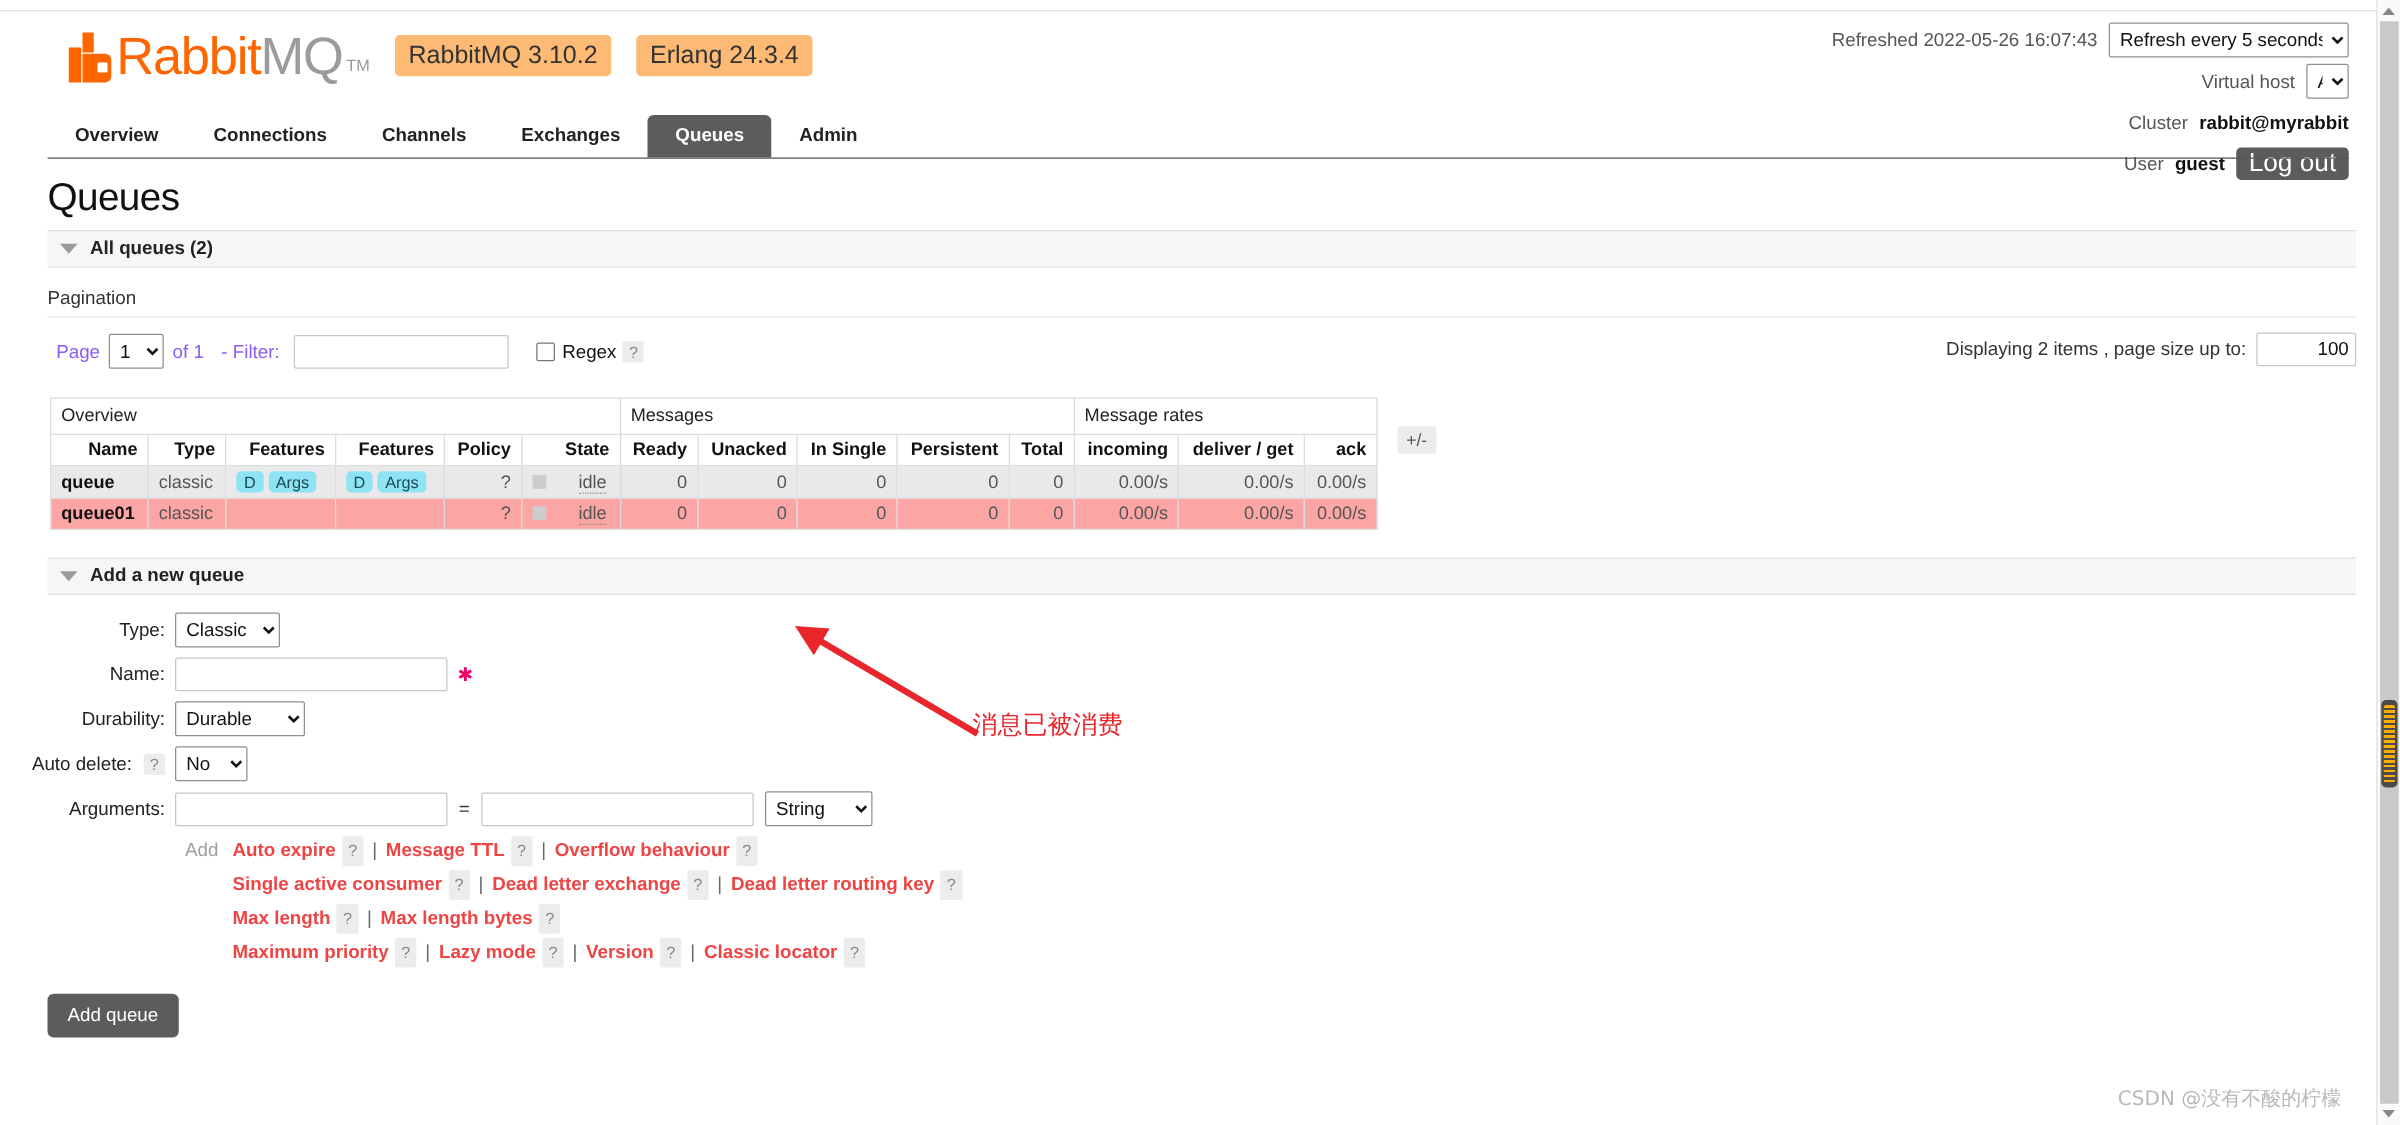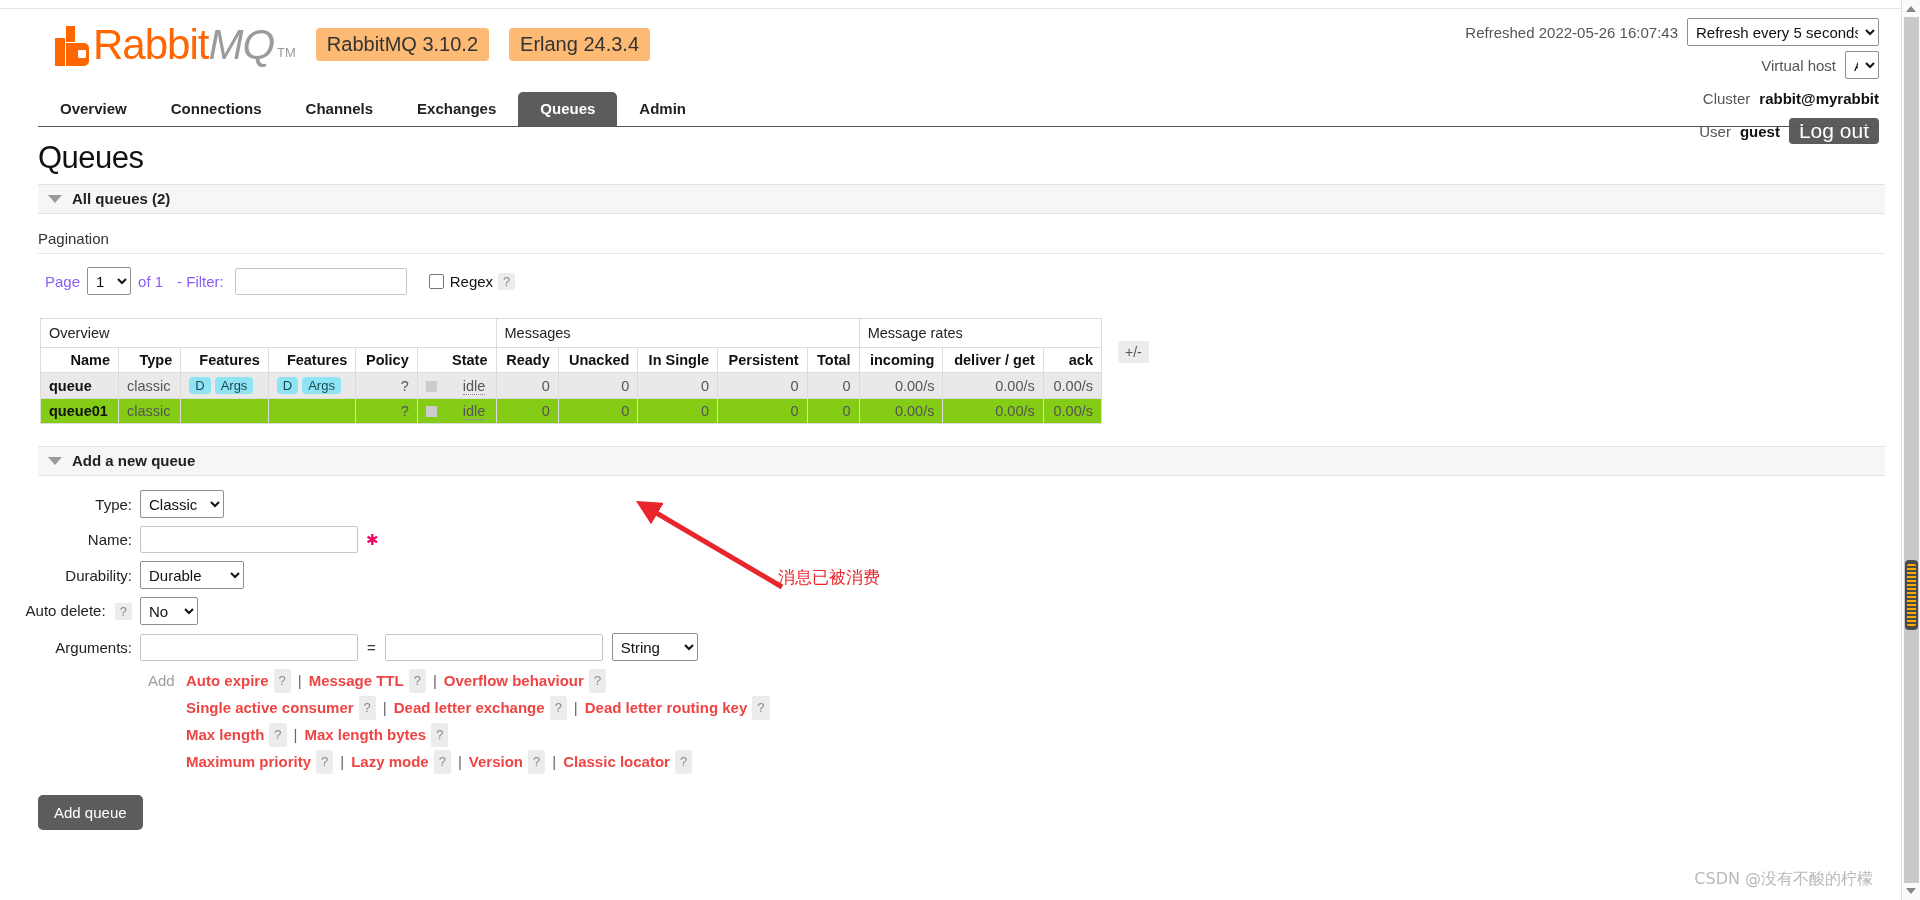--- a/index.html
+++ b/index.html
@@ -35,21 +35,21 @@
   }
   .logo-mark{
     width:34px; height:40px; position:relative; margin-right:4px;
   }
   .logo-mark .bar1{ position:absolute; left:0; top:12px; width:10px; height:28px; background:#f60; }
   .logo-mark .bar2{ position:absolute; left:11px; top:0px; width:9px; height:16px; background:#f60; }
   .logo-mark .bar3{ position:absolute; left:11px; top:17px; width:23px; height:23px; background:#f60; border-radius:0 5px 5px 0;}
   .logo-mark .dot { position:absolute; left:23px; top:24px; width:8px; height:8px; background:#fff; border-radius:1px;}
   .logo-text{ font-size:42px; line-height:42px; font-weight:400; letter-spacing:-1px; }
   .logo-text .rabbit{ color:#f60; }
-  .logo-text .mq{ color:#9b9b9b;font-style:italic; }
+  .logo-text .mq{ color:#9b9b9b; }
   .logo-tm{ font-size:13px; color:#9b9b9b; margin-left:3px; padding-bottom:6px; }
 
   .ver-badge{
     display:inline-block;
     background:#fdba74; color:#333;
     border-radius:4px;
     padding:5px 11px;
     font-size:20px;
     margin-left:20px;
     margin-bottom:5px;
@@ -163,21 +163,21 @@
     font-weight:400; text-align:left; color:#222; background:#fff; padding:6px 8px;
   }
   #queues-table thead tr.cols th{
     font-weight:bold; text-align:right; background:#fff; color:#111;
   }
   #queues-table thead tr.cols th.num{ text-align:right; }
   #queues-table tbody td{ color:#555; }
   #queues-table tbody td.name{ font-weight:bold; color:#111; }
   #queues-table tbody td.num{ text-align:right; }
   #queues-table tbody tr.odd td{ background:#e9e9e9; }
-  #queues-table tbody tr.even td{ background:#84cc16; }
+  #queues-table tbody tr.even td{ background:#fca5a5; }
   .feat{
     display:inline-block; background:#8ee4f5; color:#1c4a52;
     border-radius:4px; padding:1px 6px; font-size:13px; margin-right:4px;
   }
   .state-box{
     display:inline-block;width:11px;height:11px;background:#ccc;vertical-align:-1px;margin-right:26px;
   }
   .state-word{ border-bottom:1px dotted #888; color:#555; }
   .plusminus{
     display:inline-block; background:#ececec; color:#555; font-size:14px;
@@ -211,21 +211,21 @@
   #add-queue-btn{
     background:#5c5c5c; color:#fff; border:0; border-radius:5px;
     font-family:"Liberation Sans", sans-serif; font-size:15px;
     padding:9px 16px; margin:18px 0 0 38px; cursor:pointer;
   }
 
   
   #annotation-arrow{ position:absolute; left:600px; top:495px; pointer-events:none; }
   #annotation-text{
     position:absolute; left:778px; top:566px;
-    color:#e8262b; font-size:17px;
+    color:#e8262b; font-size:20px;
     font-family:"DejaVu Sans", sans-serif;
     white-space:nowrap;
   }
 
   
   #watermark{
     position:absolute; right:28px; bottom:10px;
     color:#b9b9b9; font-size:16px;
     font-family:"DejaVu Sans", sans-serif;
   }
@@ -323,20 +323,24 @@
     <div id="pagination-row">
       <span class="txt">Page</span>
       <select class="plain" id="page-select"><option>1</option></select>
       <span class="txt">of 1</span>
       <span class="txt">- Filter:</span>
       <input class="tbox" id="filter-input" type="text" value="" style="">
       <span class="chk"></span>
       <span>Regex</span>
       <span class="qmark">?</span>
 
+      <div id="displaying">
+        <span>Displaying 2 items , page size up to:</span>
+        <input class="tbox" id="pagesize-input" type="text" value="100" style="">
+      </div>
     </div>
 
     <div id="table-wrap">
       <table id="queues-table">
         <thead>
           <tr class="group" id="group-row">
               <th colspan="6">Overview</th>
               <th colspan="5">Messages</th>
               <th colspan="3">Message rates</th>
             </tr>

